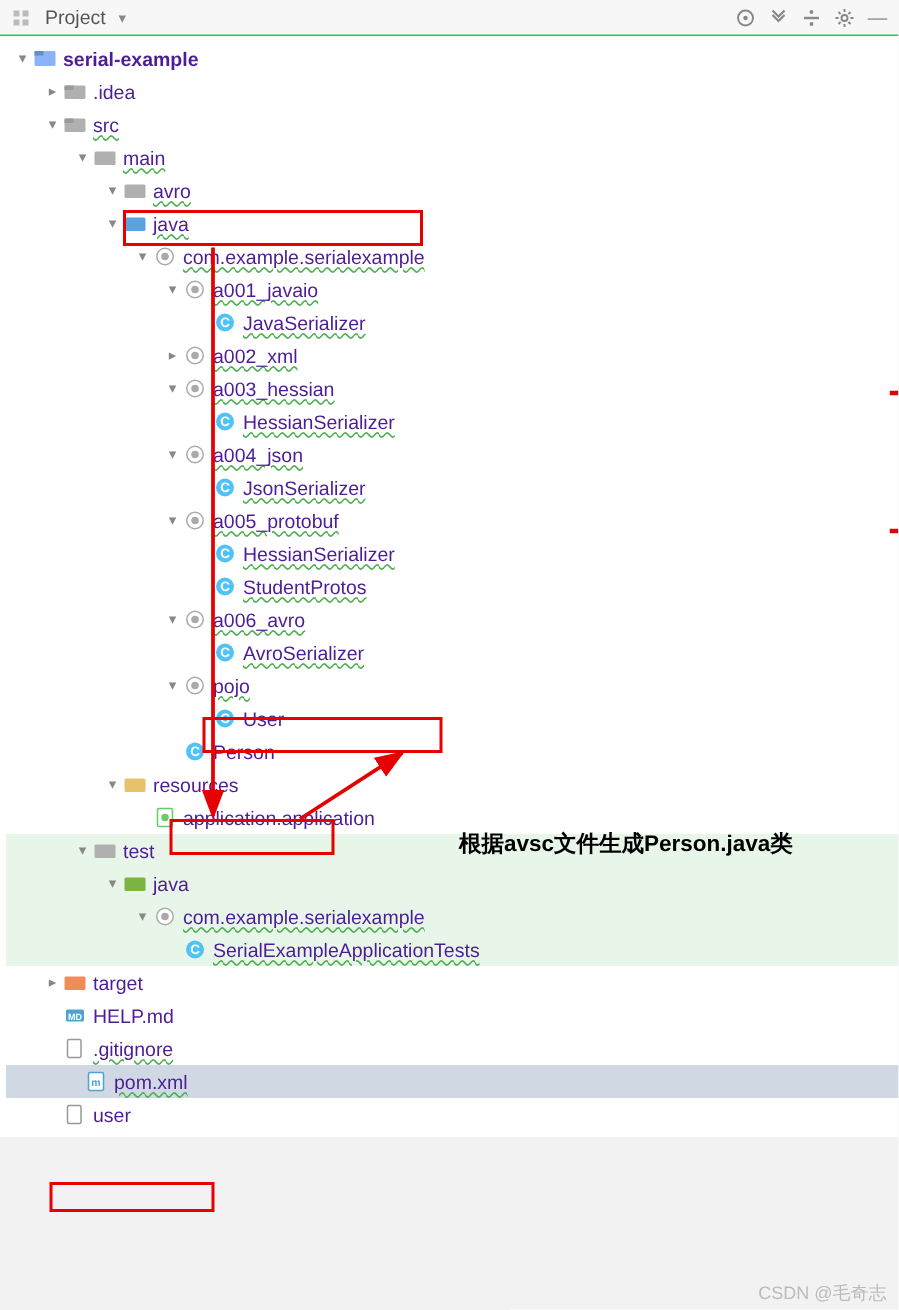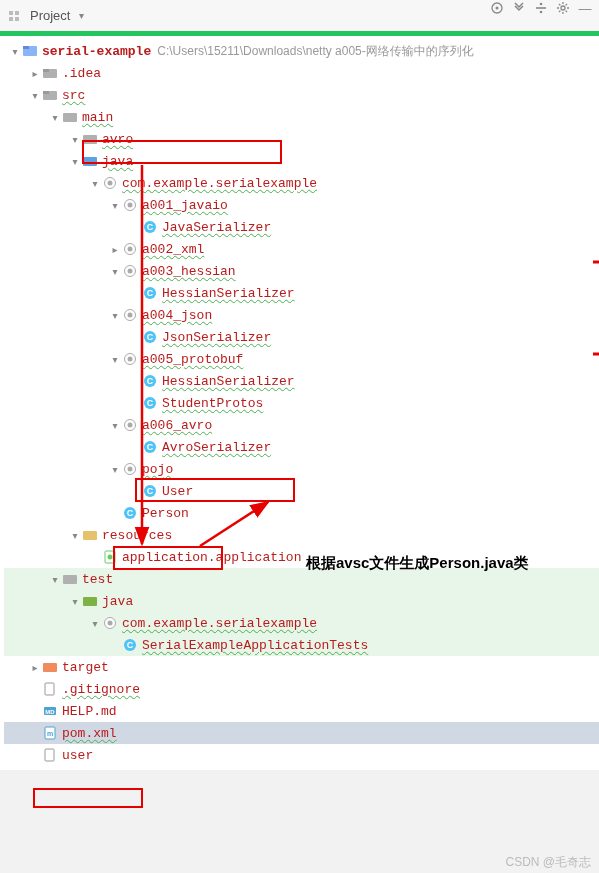--- a/index.html
+++ b/index.html
@@ -1,25 +1,25 @@
 <!DOCTYPE html>
 <html><head>
 <meta charset="utf-8">
 <style>
 * { box-sizing: border-box; margin: 0; padding: 0; }
 body { font-family: "Segoe UI", Arial, sans-serif; font-size: 13px; background: #f2f2f2; color: #333; width: 599px; height: 873px; overflow: hidden; position: relative; }
-.toolbar { display: flex; height: 36px; background: #f7f7f7; border-bottom: 5px solid #22c55e; padding: 0 6px; }
+.toolbar { display: flex; align-items: center; height: 24px; background: #f7f7f7; border-bottom: 1px solid #22c55e; padding: 0 6px; }
 .toolbar .title { display: flex; align-items: center; gap: 4px; color: #555; }
 .toolbar .spacer { flex: 1; }
 .toolbar .tb-icon { width: 16px; height: 16px; display: inline-flex; align-items: center; justify-content: center; color: #888; margin-left: 6px; cursor: pointer; }
 .tree { padding: 4px 0 4px 4px; background: #fff; user-select: none; position: relative; }
 .row { display: flex; align-items: center; height: 22px; white-space: nowrap; cursor: pointer; }
 .arrow { width: 14px; height: 14px; display: inline-flex; align-items: center; justify-content: center; color: #888; font-size: 10px; }
 .ico { width: 16px; height: 16px; display: inline-flex; align-items: center; justify-content: center; margin-right: 4px; flex-shrink: 0; }
-.lbl { color: #b91c1c; font-family: Liberation Mono, monospace; }
+.lbl { color: #4c1d95; }
 .dim { color: #999; margin-left: 6px; font-size: 12px; }
 .wavy { text-decoration: underline wavy #4caf50; text-decoration-thickness: 1px; text-underline-offset: 2px; }
 .hl-box { position: absolute; border: 2px solid #e60000; background: transparent; pointer-events: none; }
 .annotation { position: absolute; color: #000000; font-weight: bold; font-size: 15px; line-height: 1.4; }
 .arrow-svg { position: absolute; pointer-events: none; }
 .test-bg { background: #e8f5e9; }
 .sel-row { background: #d0d8e4; }
 .sel-box { position: absolute; border: 2px solid #e60000; pointer-events: none; }
 .watermark { position: absolute; right: 8px; bottom: 2px; color: #bbb; font-size: 12px; }
 </style>
@@ -81,21 +81,20 @@
 
 <div class="row" style="padding-left:4px">
   <span class="arrow">▾</span>
   <span class="ico">
         <svg width="16" height="16">
           <rect x="1" y="3" width="14" height="10" rx="1" fill="#8ab4f8"></rect>
           <rect x="1" y="3" width="6" height="3" fill="#5f8dd3"></rect>
         </svg>
       </span>
   <span class="lbl" style="font-weight:bold">serial-example</span>
-  <span class="dim">C:\Users\15211\Downloads\netty a005-网络传输中的序列化</span>
 </div>
 
 <div class="row" style="padding-left:24px">
   <span class="arrow">▸</span>
   <span class="ico">
         <svg width="16" height="16">
           <rect x="1" y="4" width="14" height="9" rx="1" fill="#b0b0b0"></rect>
           <rect x="1" y="4" width="6" height="3" fill="#9a9a9a"></rect>
         </svg>
       </span>
@@ -366,35 +365,35 @@
   <span class="ico">
         <svg width="16" height="16">
           <rect x="1" y="4" width="14" height="9" rx="1" fill="#f28b5c"></rect>
         </svg>
       </span>
   <span class="lbl">target</span>
 </div>
 <div class="row" style="padding-left:38px">
   <span class="ico">
         <svg width="16" height="16">
-          <rect x="3" y="2" width="9" height="12" rx="1" fill="#fff" stroke="#999"></rect>
-        </svg>
-      </span>
-  <span class="lbl wavy">.gitignore</span>
-</div>
-<div class="row" style="padding-left:38px">
-  <span class="ico">
-        <svg width="16" height="16">
           <rect x="2" y="4" width="12" height="8" rx="1" fill="#4da3d1"></rect>
           <text x="8" y="11" text-anchor="middle" font-size="6" fill="#fff" font-weight="bold">MD</text>
         </svg>
       </span>
   <span class="lbl">HELP.md</span>
 </div>
-<div class="row sel-row" style="padding-left:38px">
+<div class="row" style="padding-left:38px">
+  <span class="ico">
+        <svg width="16" height="16">
+          <rect x="3" y="2" width="9" height="12" rx="1" fill="#fff" stroke="#999"></rect>
+        </svg>
+      </span>
+  <span class="lbl wavy">.gitignore</span>
+</div>
+<div class="row sel-row" style="padding-left:52px">
   <span class="ico">
         <svg width="16" height="16">
           <rect x="3" y="2" width="10" height="12" rx="1" fill="#fff" stroke="#4da3d1"></rect>
           <text x="8" y="11" text-anchor="middle" font-size="7" fill="#4da3d1" font-weight="bold">m</text>
         </svg>
       </span>
   <span class="lbl wavy">pom.xml</span>
 </div>
 <div class="row" style="padding-left:38px">
   <span class="ico">

